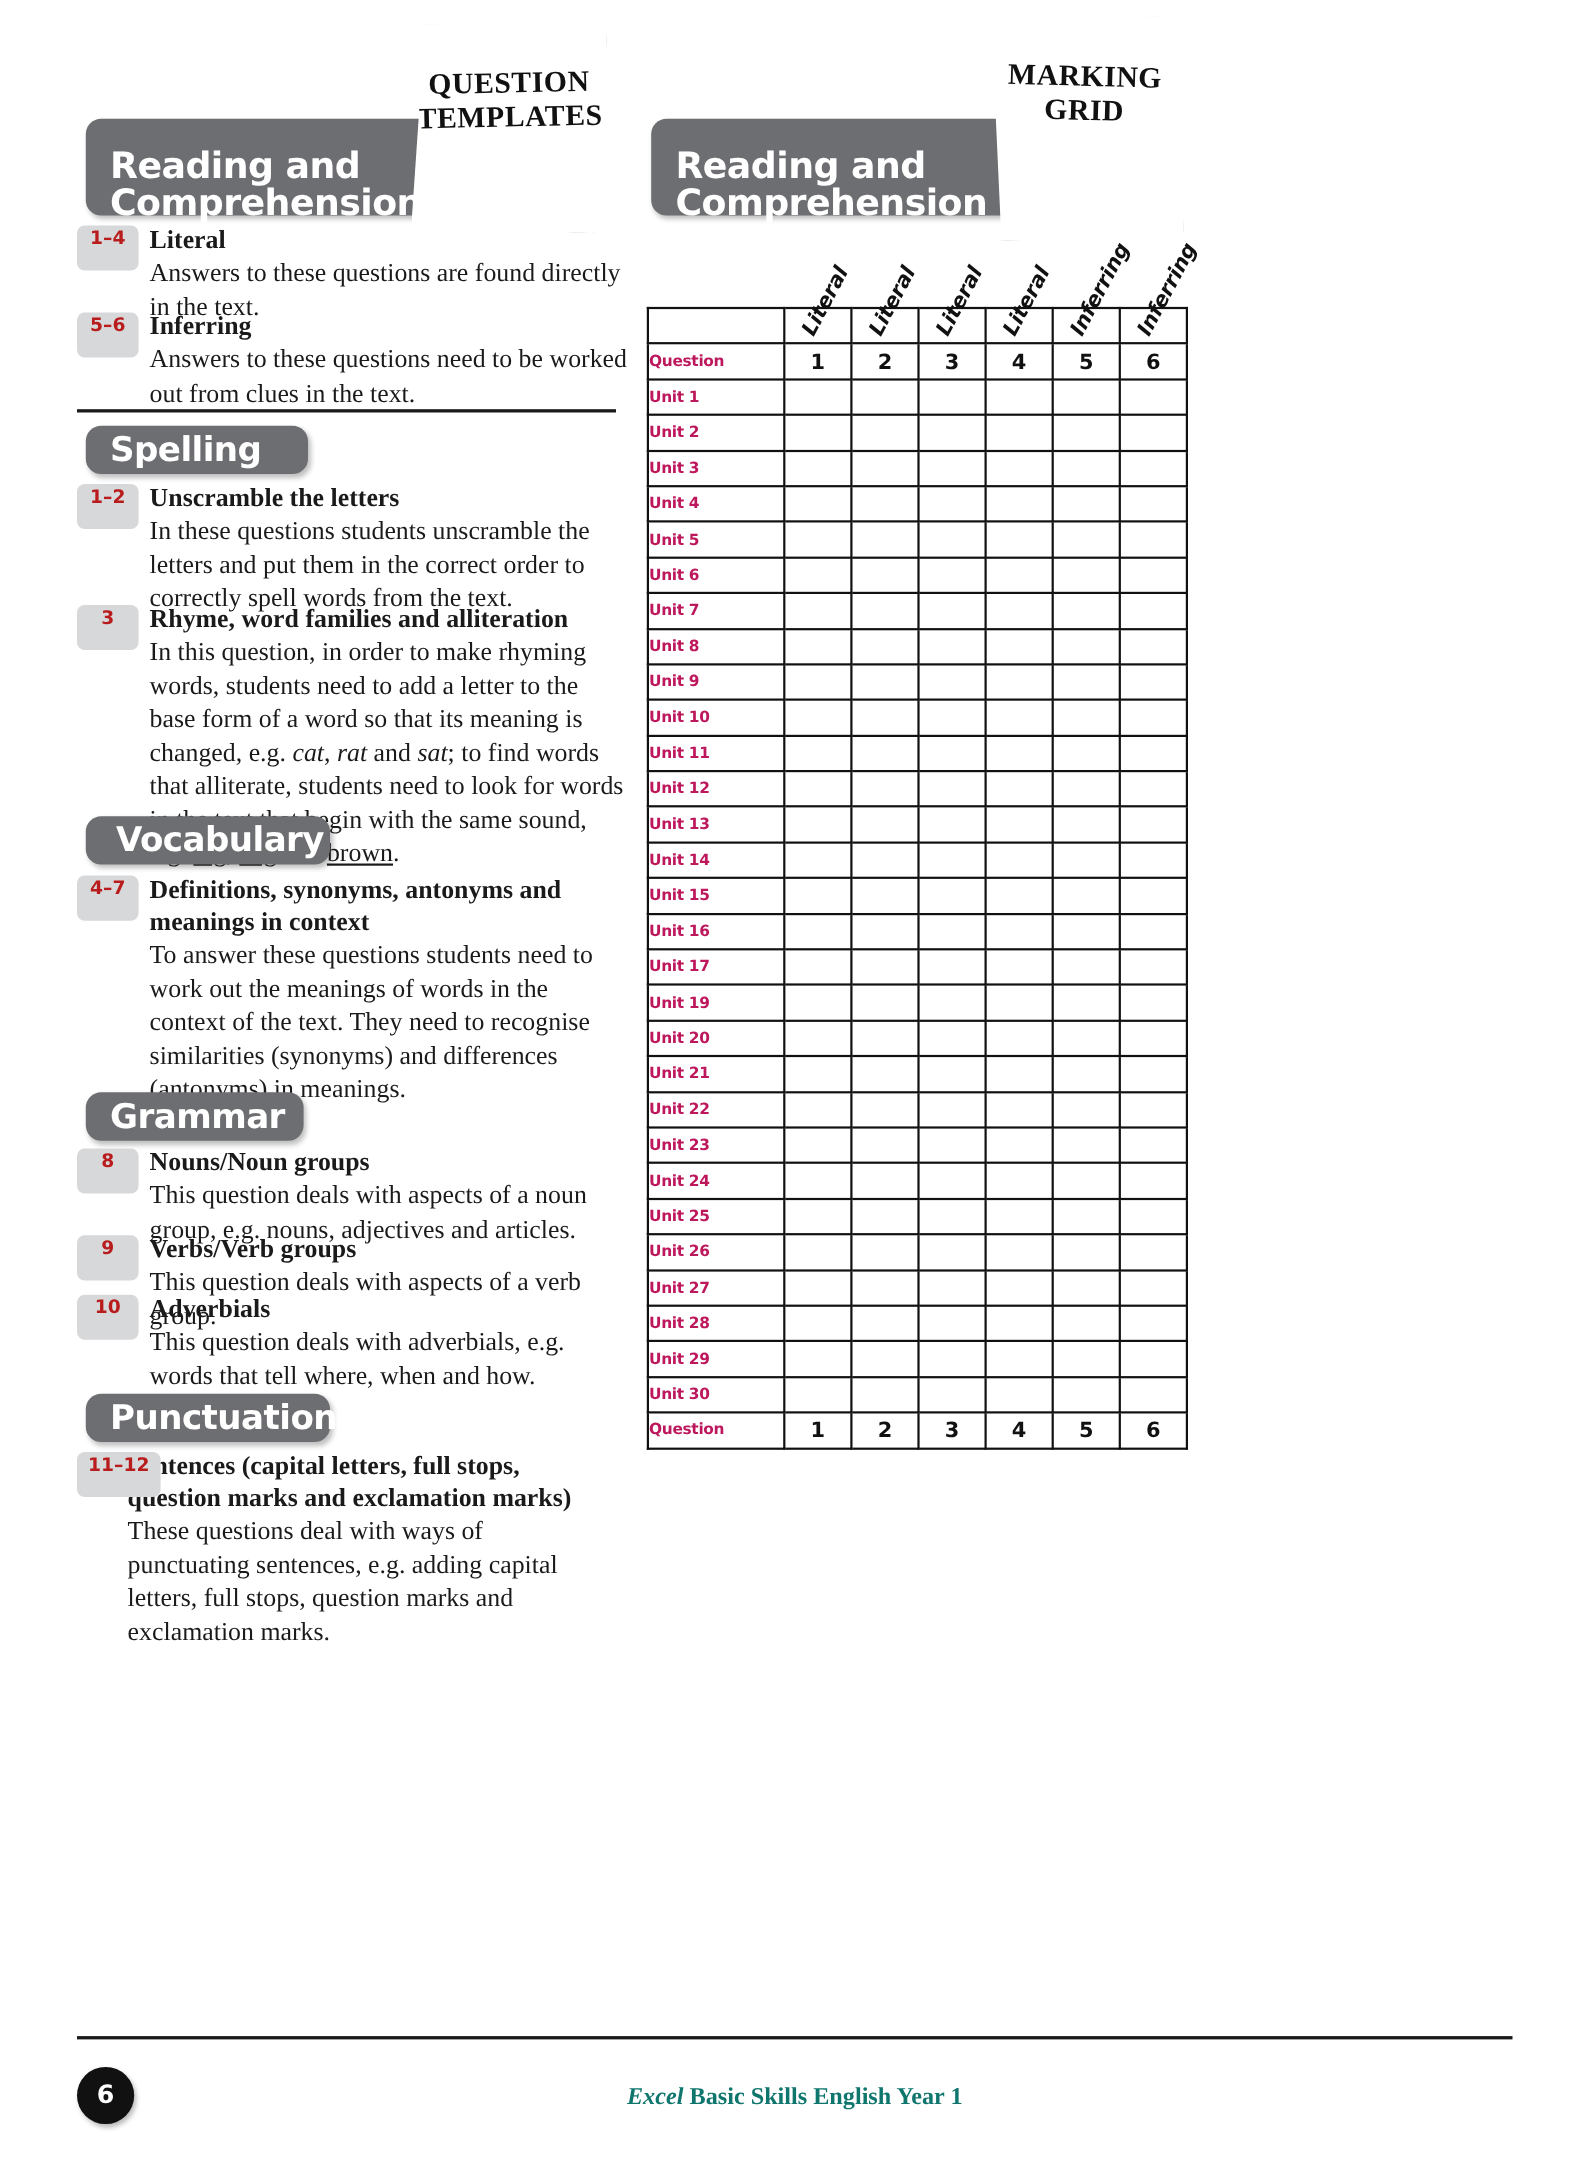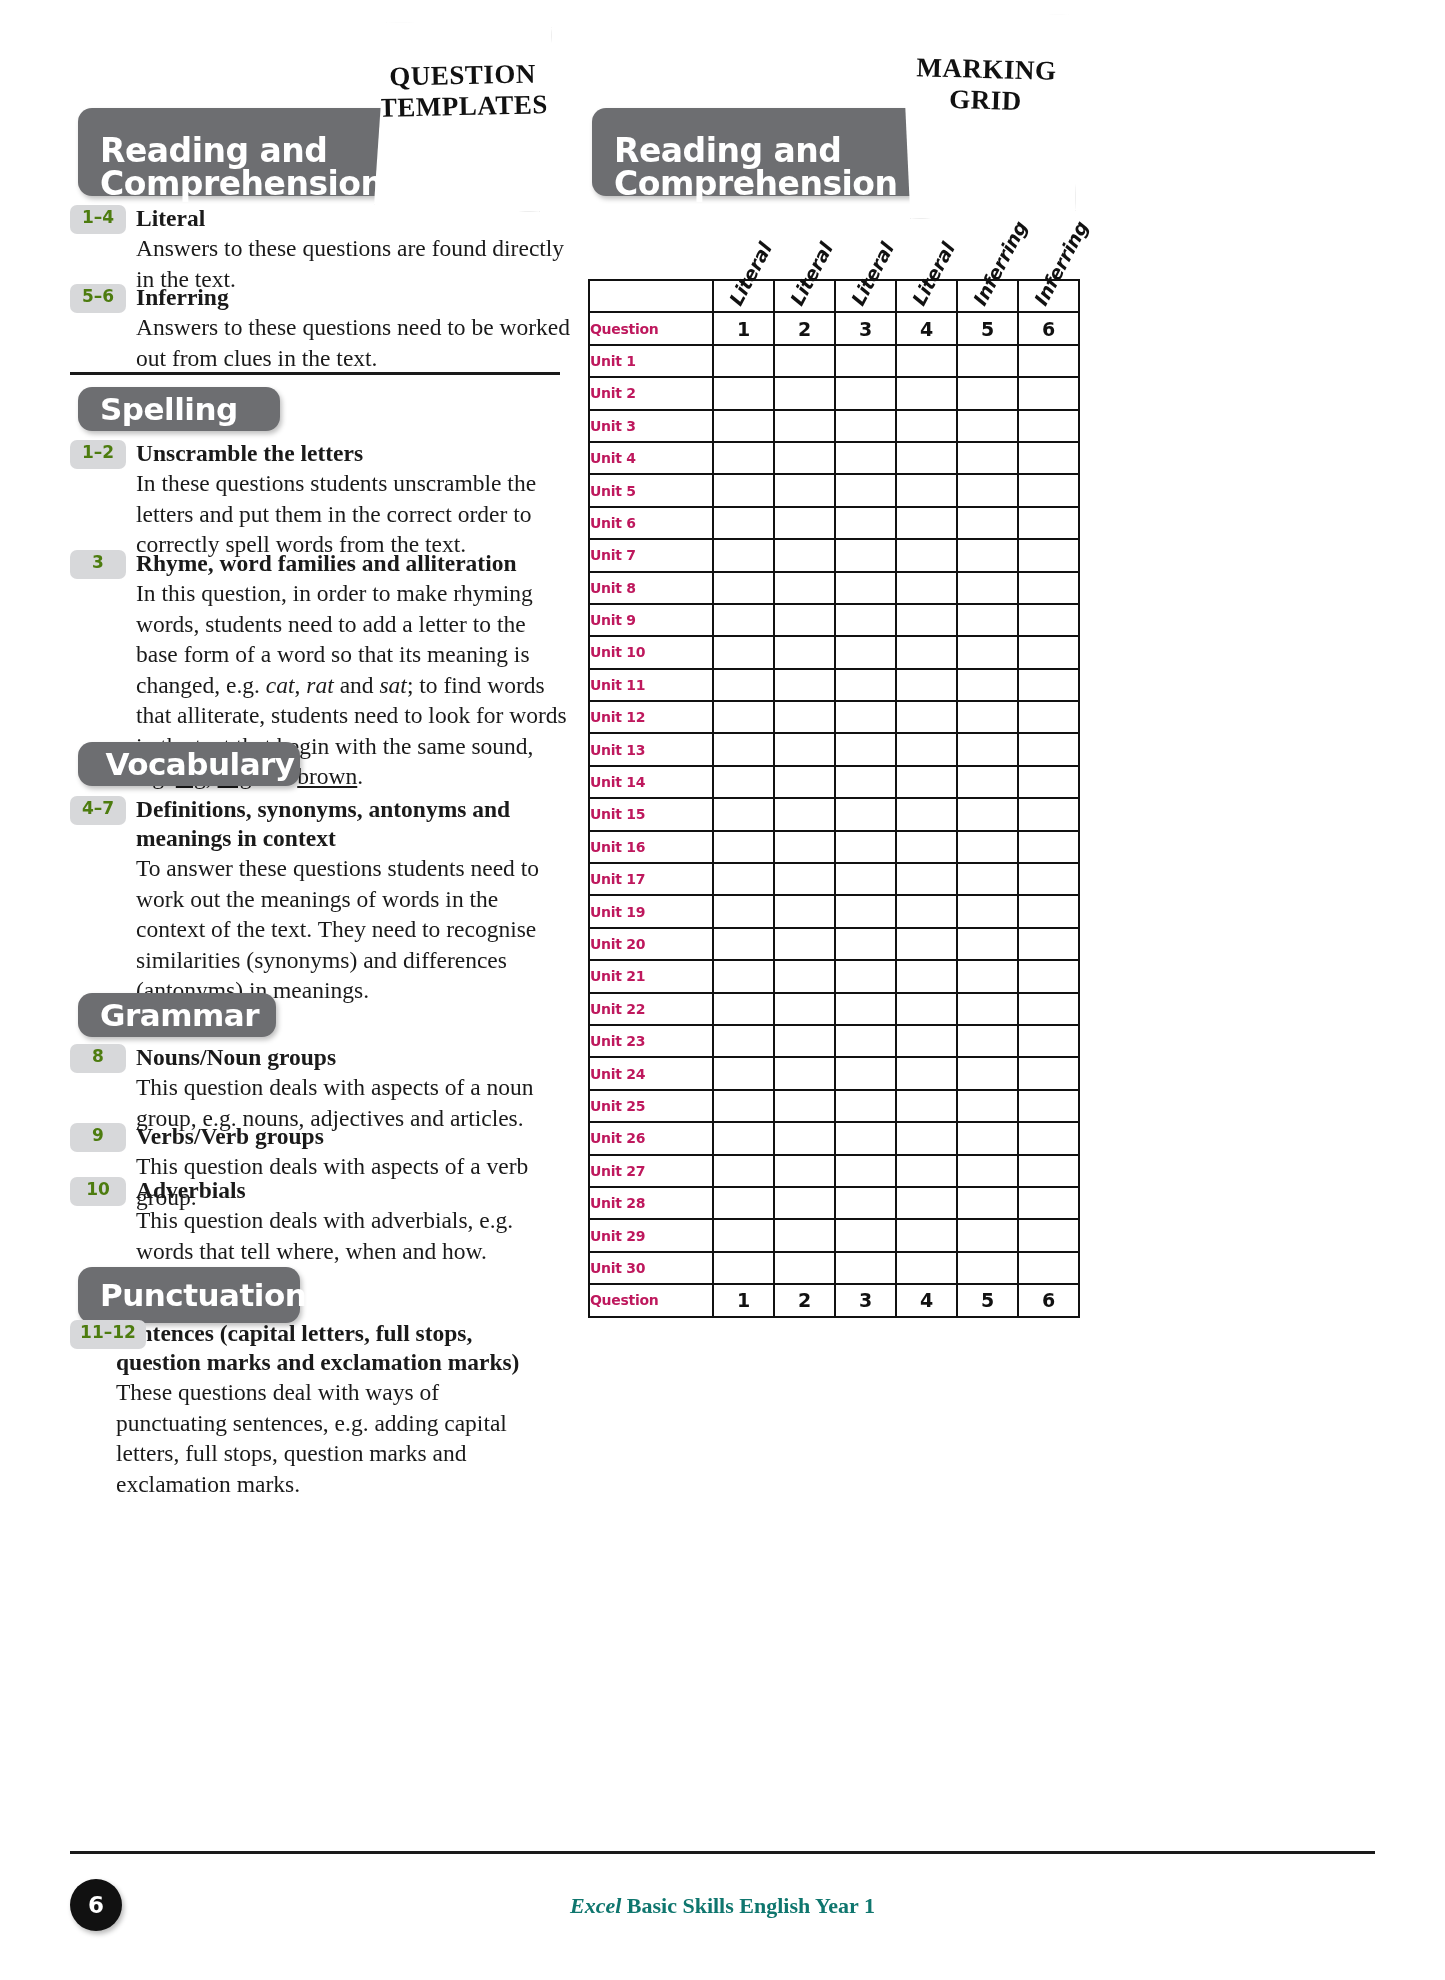--- a/index.html
+++ b/index.html
@@ -91,38 +91,38 @@
   }
   #banner-rc-right {
     left: 592px; top: 108px;
     width: 382px; height: 88px;
     font-size: 33px;
     z-index: 2;
   }
   #banner-spelling { left: 78px; top: 387px; width: 202px; height: 44px; font-size: 31px; }
   #banner-vocabulary { left: 78px; top: 742px; width: 222px; height: 44px; font-size: 31px; justify-content: center; }
   #banner-grammar { left: 78px; top: 993px; width: 198px; height: 44px; font-size: 31px; }
-  #banner-punctuation { left: 78px; top: 1267px; width: 222px; height: 56px; font-size: 31px; }
+  #banner-punctuation { left: 78px; top: 1267px; width: 222px; height: 44px; font-size: 31px; }
 
   
   .entry {
     position: absolute;
     left: 70px;
     width: 500px;
   }
   .pill {
     display: inline-block;
     background: #d7d8da;
     border-radius: 7px;
     font-family: "DejaVu Sans", sans-serif;
     font-weight: bold;
     font-size: 17px;
     text-align: center;
-    color: #4d7c0f;
-    padding: 2px 0 7px 0;
+    color: #b91c1c;
+    padding: 2px 0 19px 0;
     width: 56px;
     position: absolute;
     left: 0;
     top: 1px;
   }
   .entry-body {
     margin-left: 66px;
   }
   .entry-title {
     font-family: "Liberation Serif", serif;

